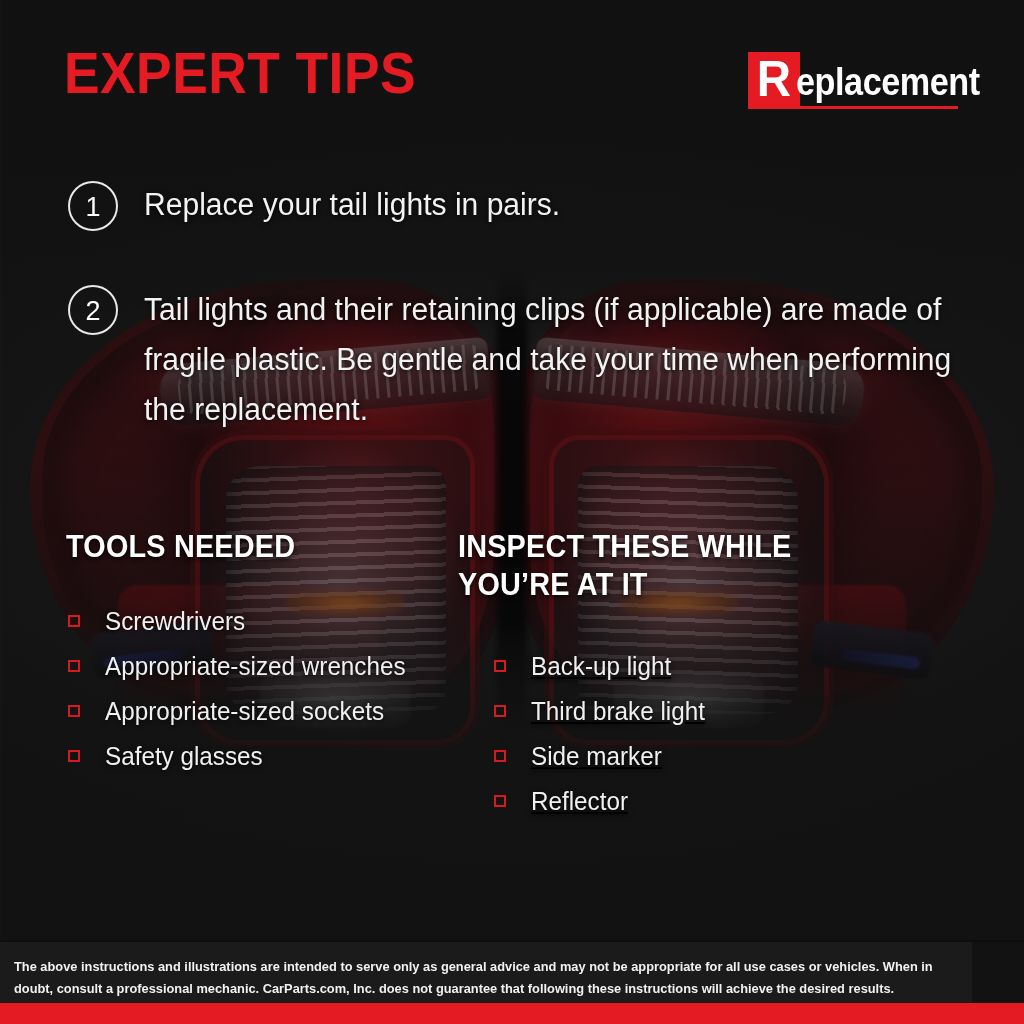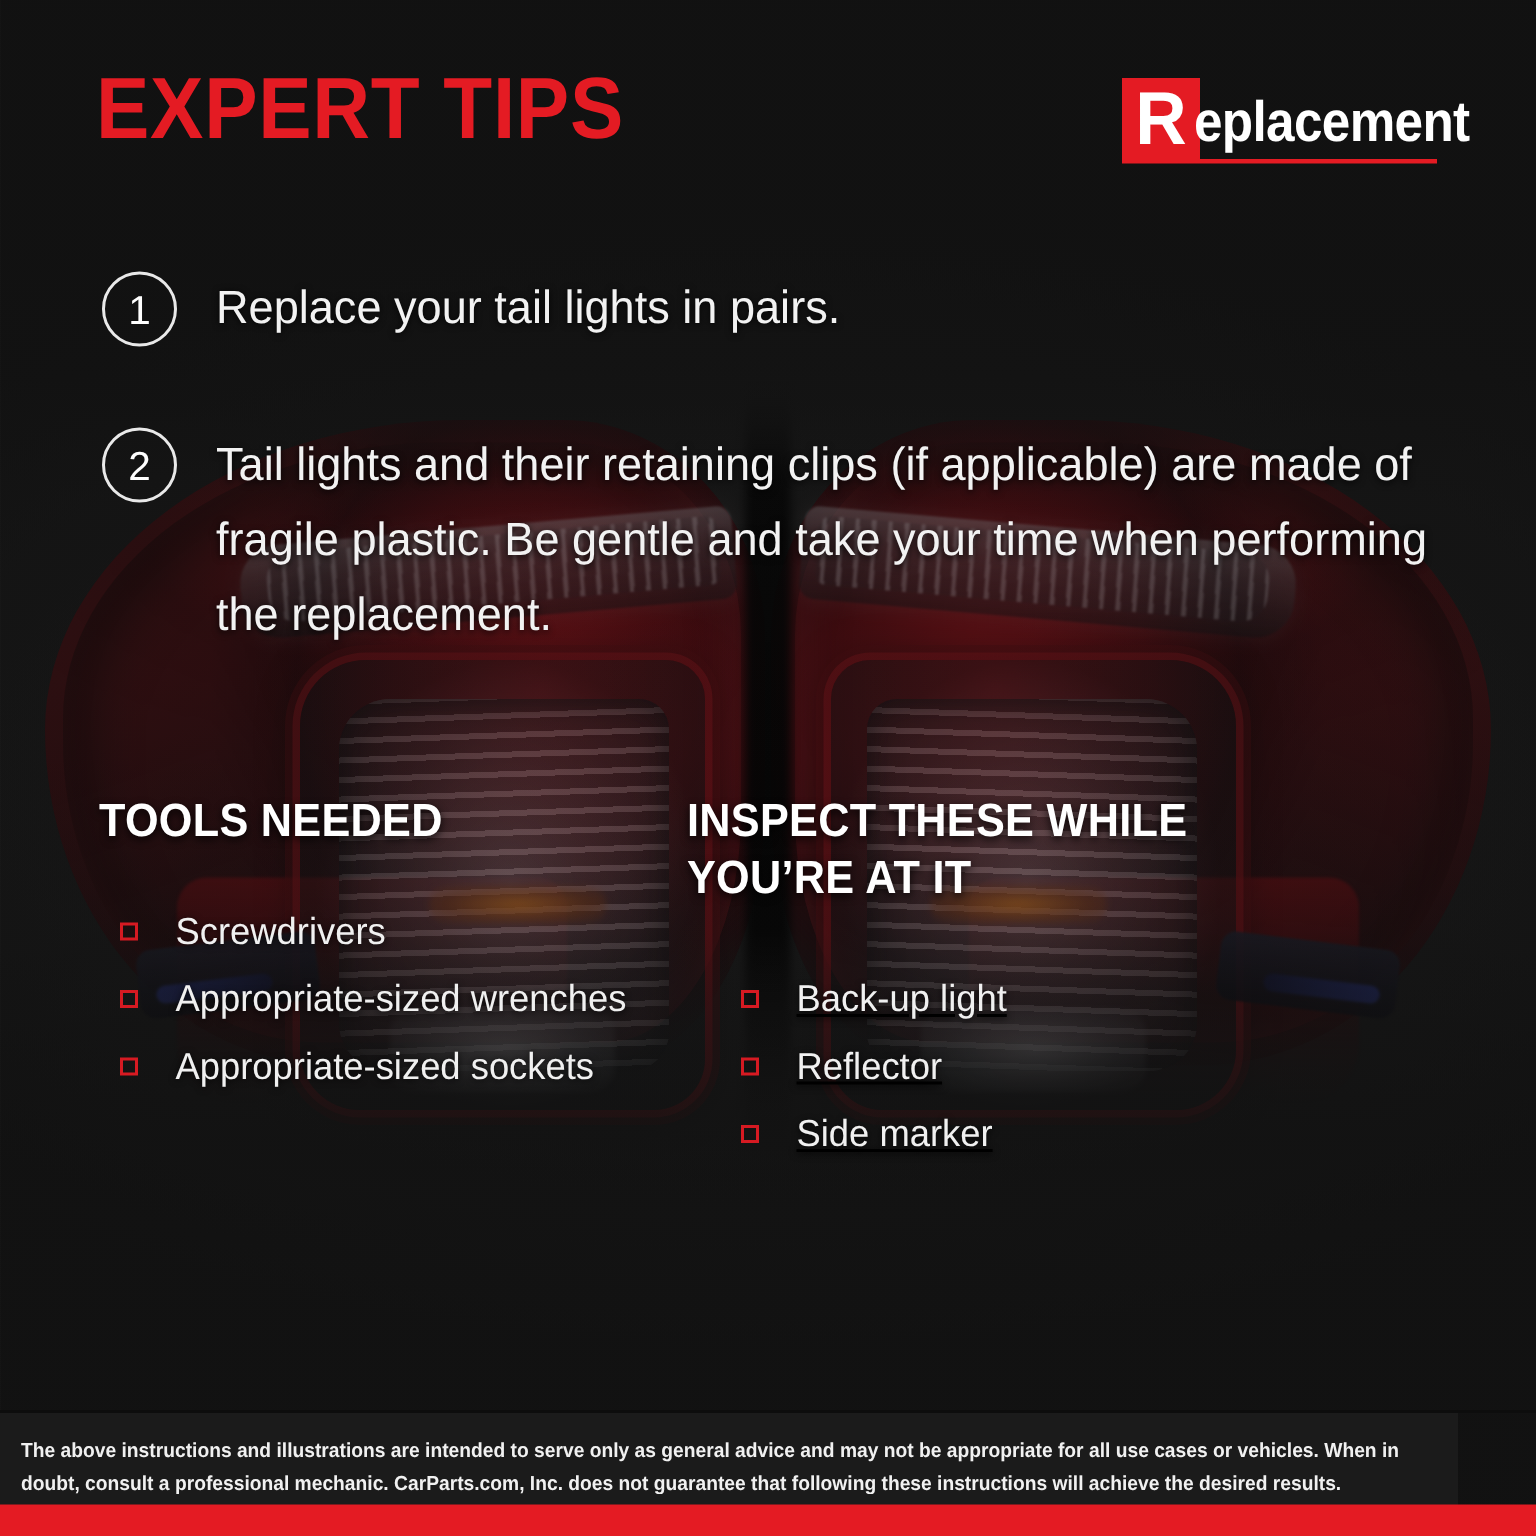--- a/index.html
+++ b/index.html
@@ -175,21 +175,21 @@
   .cbox{
     flex:0 0 auto;width:12px;height:12px;border:2px solid #D61A22;box-sizing:border-box;
     margin-right:25px;
   }
   .citem{
     color:#f0f0f0;font-size:25px;line-height:30px;font-weight:300;
     transform:scaleX(.97);transform-origin:left center;
     text-shadow:0 1px 5px rgba(0,0,0,.8);
     white-space:nowrap;
   }
-  #list-tools{left:80px;top:598px;}
+  #list-tools{left:68px;top:598px;}
   #list-inspect{left:494px;top:643px;text-decoration:underline;}
   
   #footer{
     position:absolute;left:0;top:942px;width:972px;height:62px;
     background:#1b1b1b;
   }
   #footer-text{
     position:absolute;left:14px;top:14px;width:996px;
     color:#f1f1f1;font-size:13.5px;line-height:22px;font-weight:bold;
     letter-spacing:0;transform:scaleX(.95);transform-origin:left top;
@@ -272,34 +272,42 @@
         <span class="citem">Screwdrivers</span>
       </li>
       <li>
         <span class="cbox"></span>
         <span class="citem">Appropriate-sized wrenches</span>
       </li>
       <li>
         <span class="cbox"></span>
         <span class="citem">Appropriate-sized sockets</span>
       </li>
+      <li>
+        <span class="cbox"></span>
+        <span class="citem">Safety glasses</span>
+      </li>
     </ul>
 
     <ul class="clist" id="list-inspect">
       <li>
         <span class="cbox"></span>
         <span class="citem">Back-up light</span>
       </li>
       <li>
         <span class="cbox"></span>
+        <span class="citem">Third brake light</span>
+      </li>
+      <li>
+        <span class="cbox"></span>
+        <span class="citem">Side marker</span>
+      </li>
+      <li>
+        <span class="cbox"></span>
         <span class="citem">Reflector</span>
-      </li>
-      <li>
-        <span class="cbox"></span>
-        <span class="citem">Side marker</span>
       </li>
     </ul>
 
     <div id="footdiv"></div>
     <div id="footer">
       <div id="footer-text">The above instructions and illustrations are intended to serve only as general advice and may not be appropriate for all use cases or vehicles. When in doubt, consult a professional mechanic. CarParts.com, Inc. does not guarantee that following these instructions will achieve the desired results.</div>
     </div>
     <div id="redbar"></div>
 
   </div>

